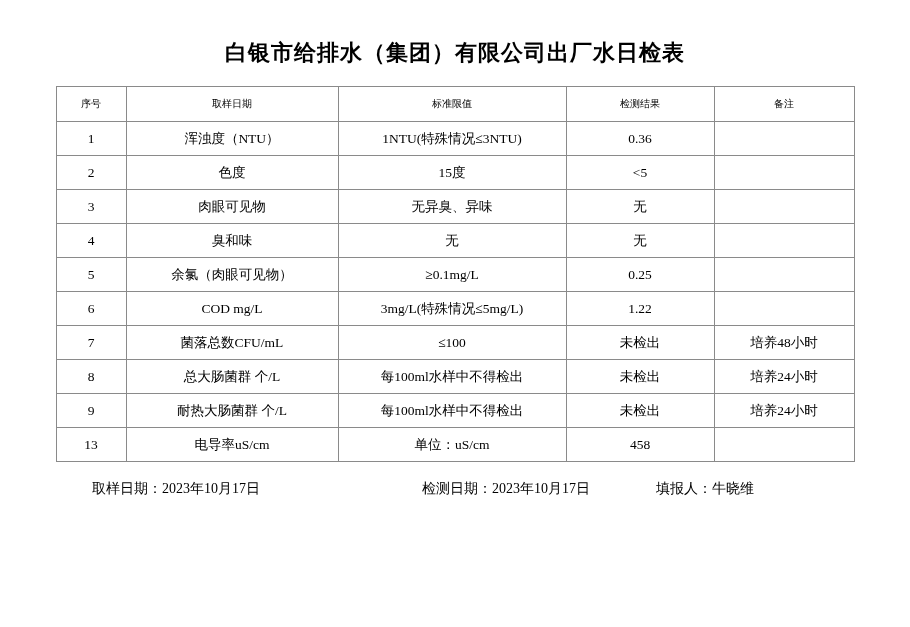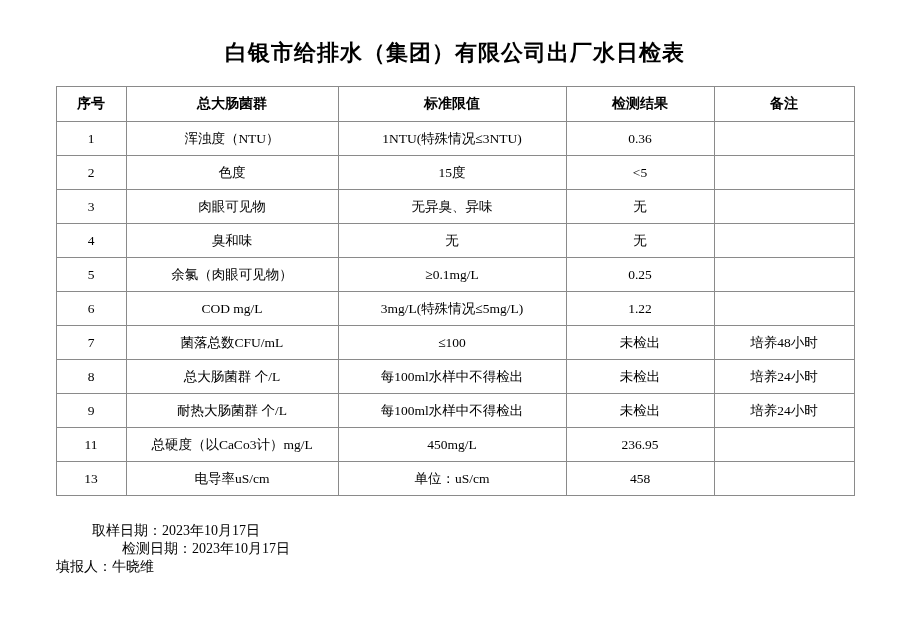--- a/index.html
+++ b/index.html
@@ -42,41 +42,40 @@
     text-align: center;
     vertical-align: middle;
     font-size: 13.5px;
     height: 33px;
     padding: 0 2px;
     font-family: "Liberation Serif", "DejaVu Serif", serif;
     white-space: nowrap;
     overflow: hidden;
   }
   table.report th {
-    font-weight: bold;
-    font-size: 14px;
+    font-weight: normal;
+    font-size: 10px;
     height: 34px;
   }
   col.c-no    { width: 70px; }
   col.c-item  { width: 212px; }
   col.c-limit { width: 228px; }
   col.c-result{ width: 148px; }
   col.c-note  { width: 140px; }
 
   .num {
     font-family: "Liberation Serif", "DejaVu Serif", serif;
   }
   .footer {
     display: flex;
-    margin: 12px auto;
+    margin: 4px auto;
     width: 798px;
     padding-top: 14px;
     font-size: 14px;
     font-family: "Liberation Serif", "DejaVu Serif", serif;
-    flex-direction: column;
   }
   .footer .f-sample { width: 300px; padding-left: 36px; box-sizing: border-box; }
   .footer .f-test   { width: 300px; text-align: center; }
   .footer .f-filler { width: 198px; text-align: left; }
 </style>
 </head>
 <body>
 
 <div class="page">
 
@@ -86,21 +85,21 @@
     <colgroup>
       <col class="c-no">
       <col class="c-item">
       <col class="c-limit">
       <col class="c-result">
       <col class="c-note">
     </colgroup>
     <thead>
       <tr>
         <th>序号</th>
-        <th>总大肠菌群</th>
+        <th>取样日期</th>
         <th>标准限值</th>
         <th>检测结果</th>
         <th>备注</th>
       </tr>
     </thead>
     <tbody>
       <tr>
         <td class="num">1</td>
         <td>浑浊度（NTU）</td>
         <td>1NTU(特殊情况≤3NTU)</td>
@@ -157,27 +156,20 @@
         <td>培养24小时</td>
       </tr>
       <tr>
         <td class="num">9</td>
         <td>耐热大肠菌群 个/L</td>
         <td>每100ml水样中不得检出</td>
         <td>未检出</td>
         <td>培养24小时</td>
       </tr>
       <tr>
-        <td class="num">11</td>
-        <td>总硬度（以CaCo3计）mg/L</td>
-        <td>450mg/L</td>
-        <td class="num">236.95</td>
-        <td></td>
-      </tr>
-      <tr>
         <td class="num">13</td>
         <td>电导率uS/cm</td>
         <td>单位：uS/cm</td>
         <td class="num">458</td>
         <td></td>
       </tr>
     </tbody>
   </table>
 
   <div class="footer">

